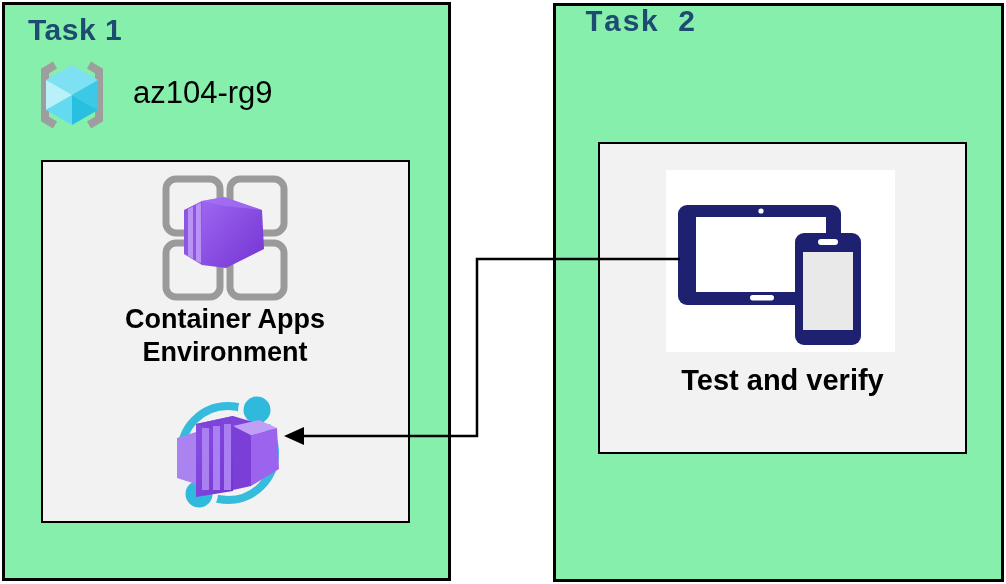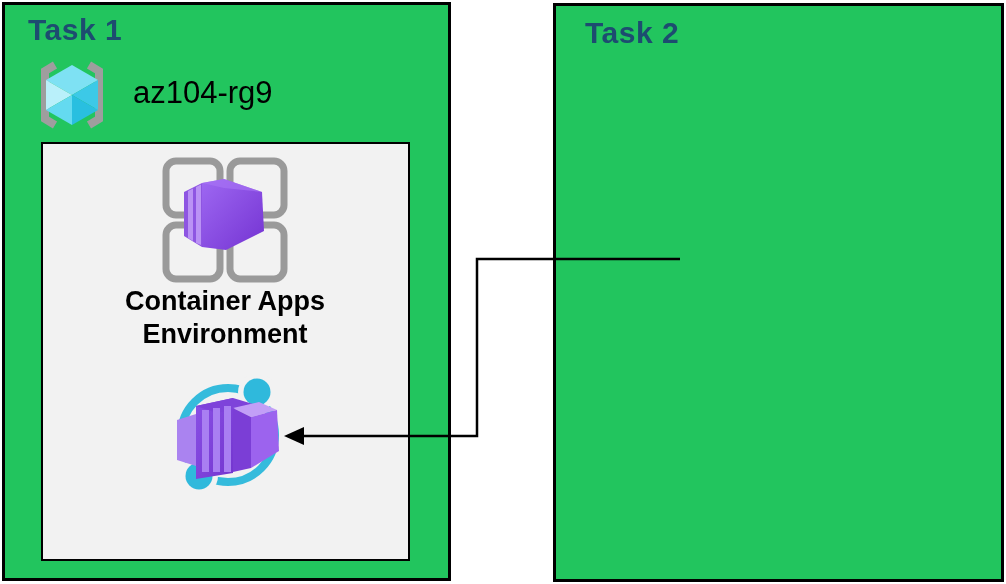--- a/index.html
+++ b/index.html
@@ -15,45 +15,45 @@
   html,body{background:#ffffff;}
   body{font-family:"Liberation Sans","DejaVu Sans",sans-serif;}
   .canvas{
     position:relative;
     width:1006px;height:584px;
     background:#ffffff;
     overflow:hidden;
   }
   .task-box{
     position:absolute;
-    background:#22c55e;
+    background:#86efac;
     border:3px solid var(--border-black);
   }
   .task1{left:2px;top:2px;width:449px;height:579px;}
   .task2{left:553px;top:3px;width:451px;height:579px;}
   .task-title{
     position:absolute;
     font-size:30px;font-weight:700;
     color:var(--title-navy);
     letter-spacing:0.5px;
   }
   .task1 .task-title{left:23px;top:8px;}
-  .task2 .task-title{left:29px;top:10px;}
+  .task2 .task-title{left:29px;top:0;font-family:Liberation Mono, monospace;}
   .rg-row{position:absolute;left:28px;top:52px;width:380px;height:76px;}
   .rg-icon{position:absolute;left:0;top:0;}
   .rg-name{
     position:absolute;left:100px;top:18px;
     font-size:31px;font-weight:400;color:#000;
   }
   .inner-box{
     position:absolute;
     background:var(--panel-gray);
     border:2px solid var(--border-black);
   }
-  .task1-inner{left:36px;top:137px;width:369px;height:419px;}
+  .task1-inner{left:36px;top:155px;width:369px;height:363px;}
   .task2-inner{left:42px;top:136px;width:369px;height:312px;}
   .icon-abs{position:absolute;}
   .cae-icon{left:117px;top:11px;}
   .ca-icon{left:126px;top:232px;}
   .diagram-label{
     position:absolute;left:0;width:100%;
     text-align:center;
     font-size:27px;font-weight:700;color:#000;
     line-height:33px;
   }
@@ -144,20 +144,38 @@
         <polygon points="82,41 108,34 110,75 82,92" fill="#9C63EE"></polygon>
         <polygon points="64,32 82,41 82,92 64,96" fill="#7B3ED6"></polygon>
       </svg>
 
     </div>
   </section>
 
   <section class="task-box task2">
     <div class="task-title">Task 2</div>
 
+    <div class="inner-box task2-inner">
+
+      <div class="device-plate">
+        <svg width="229" height="182" viewBox="0 0 229 182">
+
+          <rect x="12" y="35" width="163" height="100" rx="9" fill="#1E2170"></rect>
+          <rect x="30" y="47" width="130" height="75" fill="#ffffff"></rect>
+          <circle cx="95" cy="41" r="2.6" fill="#ffffff"></circle>
+          <rect x="84" y="125" width="24" height="5.5" rx="2.7" fill="#ffffff"></rect>
+
+          <rect x="129" y="63" width="66" height="112" rx="9" fill="#1E2170"></rect>
+          <rect x="137" y="82" width="50" height="78" fill="#E9E9E9"></rect>
+          <rect x="152" y="69" width="20" height="6" rx="3" fill="#ffffff"></rect>
+        </svg>
+      </div>
+
+      <div class="diagram-label test-label">Test and verify</div>
+    </div>
   </section>
 
   <svg class="connector" width="1006" height="584" viewBox="0 0 1006 584">
     <path d="M 680 259 L 477 259 L 477 436 L 303 436" fill="none" stroke="#000000" stroke-width="2.5"></path>
     <polygon points="284,436 304,427 304,445" fill="#000000"></polygon>
   </svg>
 
 </div>
 
 </body></html>

